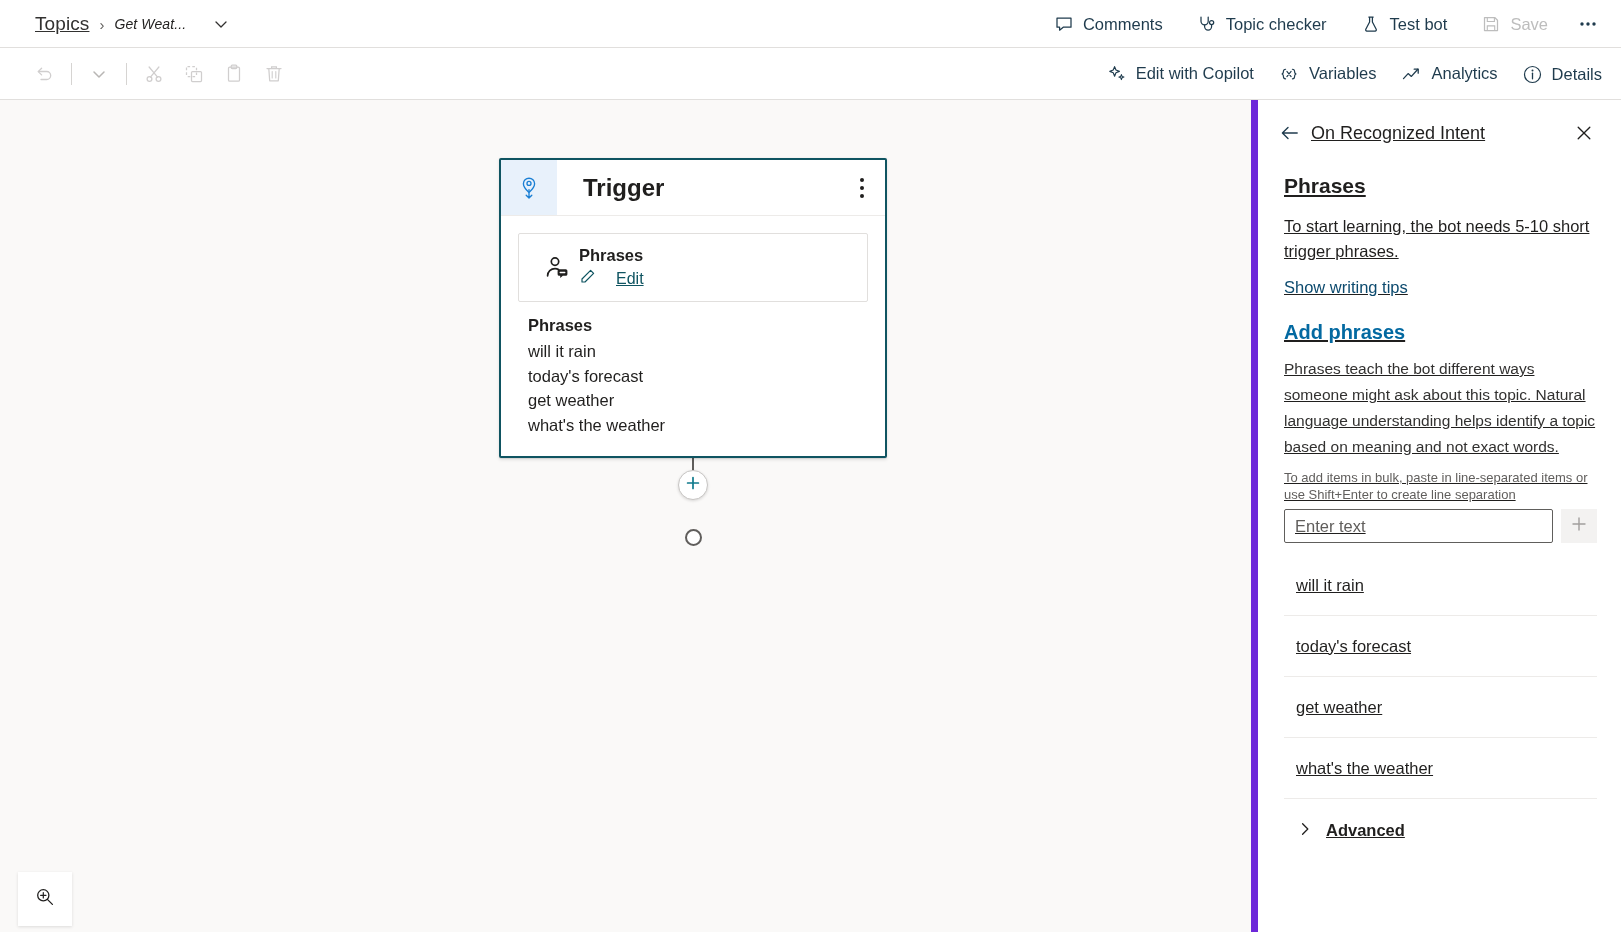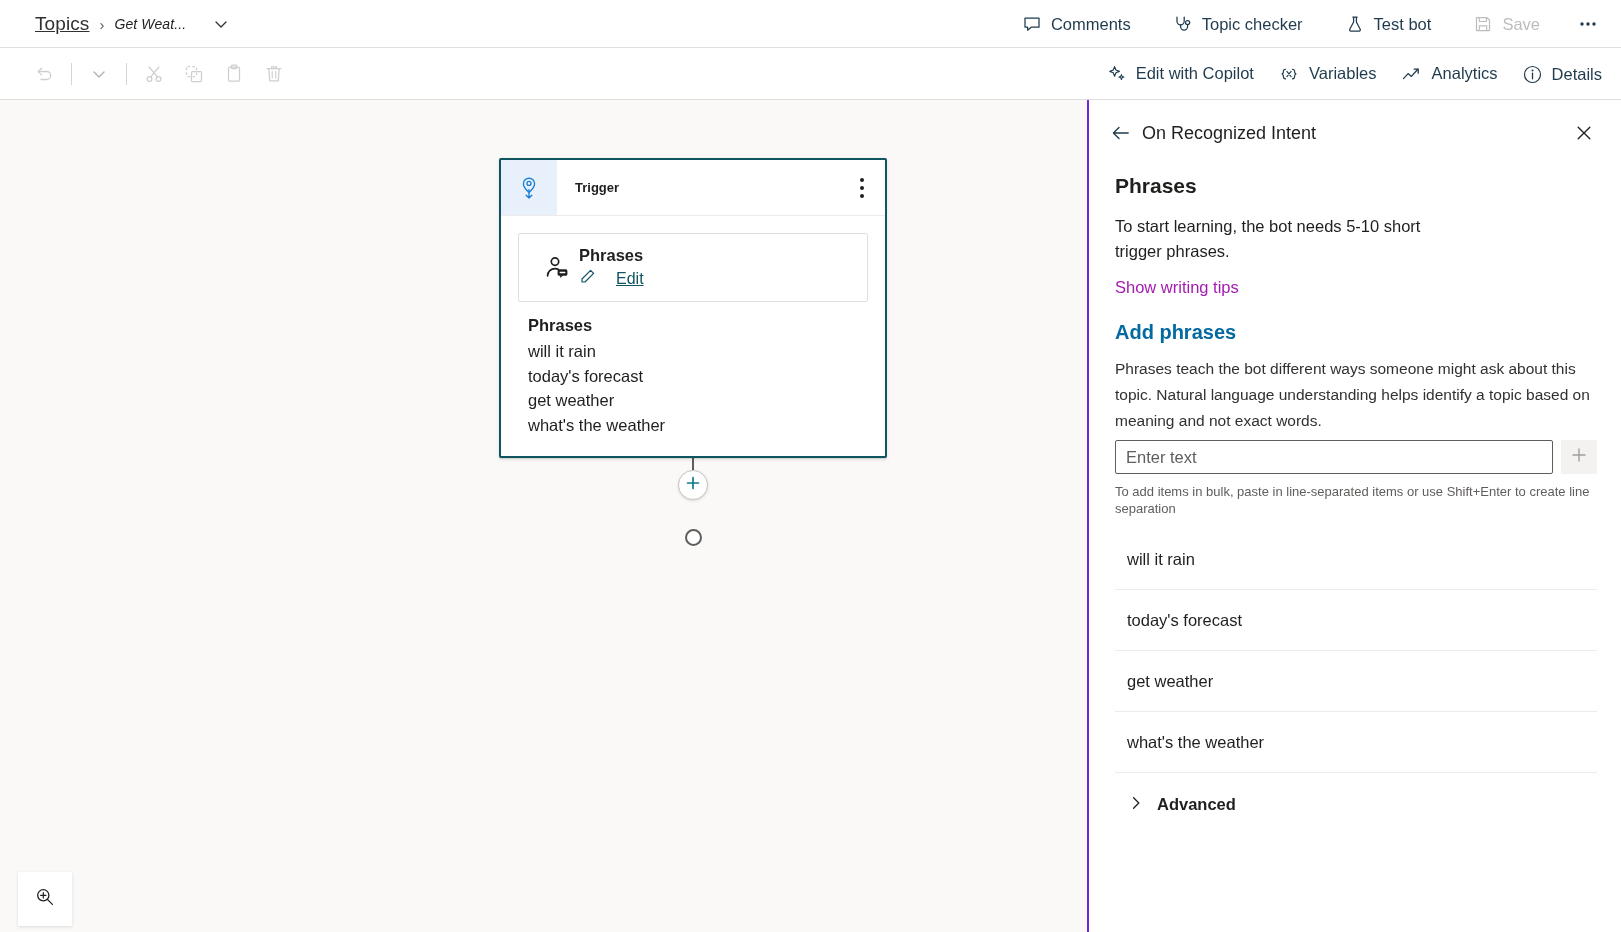--- a/index.html
+++ b/index.html
@@ -40,21 +40,21 @@
   .bc-chev {
     margin-left: 14px; cursor: pointer;
     display: inline-flex; align-items: center; justify-content: center;
     width: 22px; height: 22px;
   }
 
   #topbar-actions {
     margin-left: auto;
     display: flex;
     align-items: center;
-    gap: 20px;
+    gap: 12px;
   }
   .cmd {
     display: flex; align-items: center; gap: 9px;
     padding: 6px 11px;
     font-size: 16.5px;
     color: #1f3b4d;
     cursor: pointer;
     border-radius: 3px;
     white-space: nowrap;
   }
@@ -122,22 +122,22 @@
     border-bottom: 1px solid #edebe9;
   }
   #trigger-icon-cell {
     width: 56px;
     background: #e8f1fb;
     display: flex; align-items: center; justify-content: center;
   }
   #trigger-title {
     flex: 1;
     display: flex; align-items: center;
-    padding-left: 18px;
-    font-size: 13px; font-weight: bold; color: #201f1e;
+    padding-left: 26px;
+    font-size: 24px; font-weight: bold; color: #201f1e;
   }
   #trigger-menu {
     width: 46px;
     display: flex; align-items: center; justify-content: center;
     cursor: pointer;
   }
   .vdots { display: flex; flex-direction: column; gap: 4px; align-items: center; }
   .vdots i { width: 4px; height: 4px; background: #201f1e; border-radius: 50%; display: block; }
 
   #phrases-subcard {
@@ -200,25 +200,26 @@
     left: 18px; bottom: 6px;
     width: 54px; height: 54px;
     background: #ffffff;
     box-shadow: 0 1px 3px rgba(0,0,0,.12);
     display: flex; align-items: center; justify-content: center;
     cursor: pointer;
   }
 
   
   #panel {
-    width: 534px;
-    background: #ffffff;
-    border-left: 2px solid #6d28d9;
+    width: 370px;
+    background: #ffffff;
+    border-left: 7px solid #6d28d9;
     position: relative;
     overflow: hidden;
+    text-decoration: underline;
   }
   #panel-header {
     display: flex; align-items: center;
     padding: 18px 22px 0 17px;
   }
   #panel-back {
     width: 30px; height: 30px;
     display: flex; align-items: center; justify-content: center;
     cursor: pointer;
   }
@@ -235,21 +236,21 @@
   #panel-section-title {
     font-size: 21px; font-weight: bold; color: #201f1e;
     margin: 26px 0 0 0;
   }
   #panel-desc {
     font-size: 16.5px; color: #201f1e; line-height: 25px;
     margin-top: 16px; max-width: 340px;
   }
   #writing-tips {
     display: block; margin-top: 14px;
-    font-size: 16.5px; color: #a21caf; cursor: pointer;
+    font-size: 16.5px; color: #0c4a6e; cursor: pointer;
   }
   #add-phrases-title {
     font-size: 20px; font-weight: bold; color: #0369a1;
     margin-top: 24px;
   }
   #add-phrases-desc {
     font-size: 15.5px; color: #323130; line-height: 26px;
     margin-top: 12px;
   }
   #phrase-input-row {
@@ -547,33 +548,33 @@
     </div>
 
     <div id="panel-body">
       <div id="panel-section-title">Phrases</div>
       <div id="panel-desc">To start learning, the bot needs 5-10 short trigger phrases.</div>
       <span id="writing-tips">Show writing tips</span>
 
       <div id="add-phrases-title">Add phrases</div>
       <div id="add-phrases-desc">Phrases teach the bot different ways someone might ask about this topic. Natural language understanding helps identify a topic based on meaning and not exact words.</div>
 
+      <div id="bulk-hint">To add items in bulk, paste in line-separated items or use Shift+Enter to create line separation</div>
+
       <div id="phrase-input-row">
         <input id="phrase-input" type="text" placeholder="Enter text" style="">
         <div id="phrase-add-btn">
           <span>
             <svg width="18" height="18" viewBox="0 0 18 18">
               <path d="M9 3v12M3 9h12" stroke="#a19f9d" stroke-width="1.4" stroke-linecap="round"></path>
             </svg>
           </span>
         </div>
       </div>
 
-      <div id="bulk-hint">To add items in bulk, paste in line-separated items or use Shift+Enter to create line separation</div>
-
       <div id="panel-phrase-list">
         <div class="panel-phrase-item">will it rain</div>
         <div class="panel-phrase-item">today's forecast</div>
         <div class="panel-phrase-item">get weather</div>
         <div class="panel-phrase-item">what's the weather</div>
       </div>
 
       <div id="advanced-row">
         <span>
           <svg width="14" height="14" viewBox="0 0 14 14">

